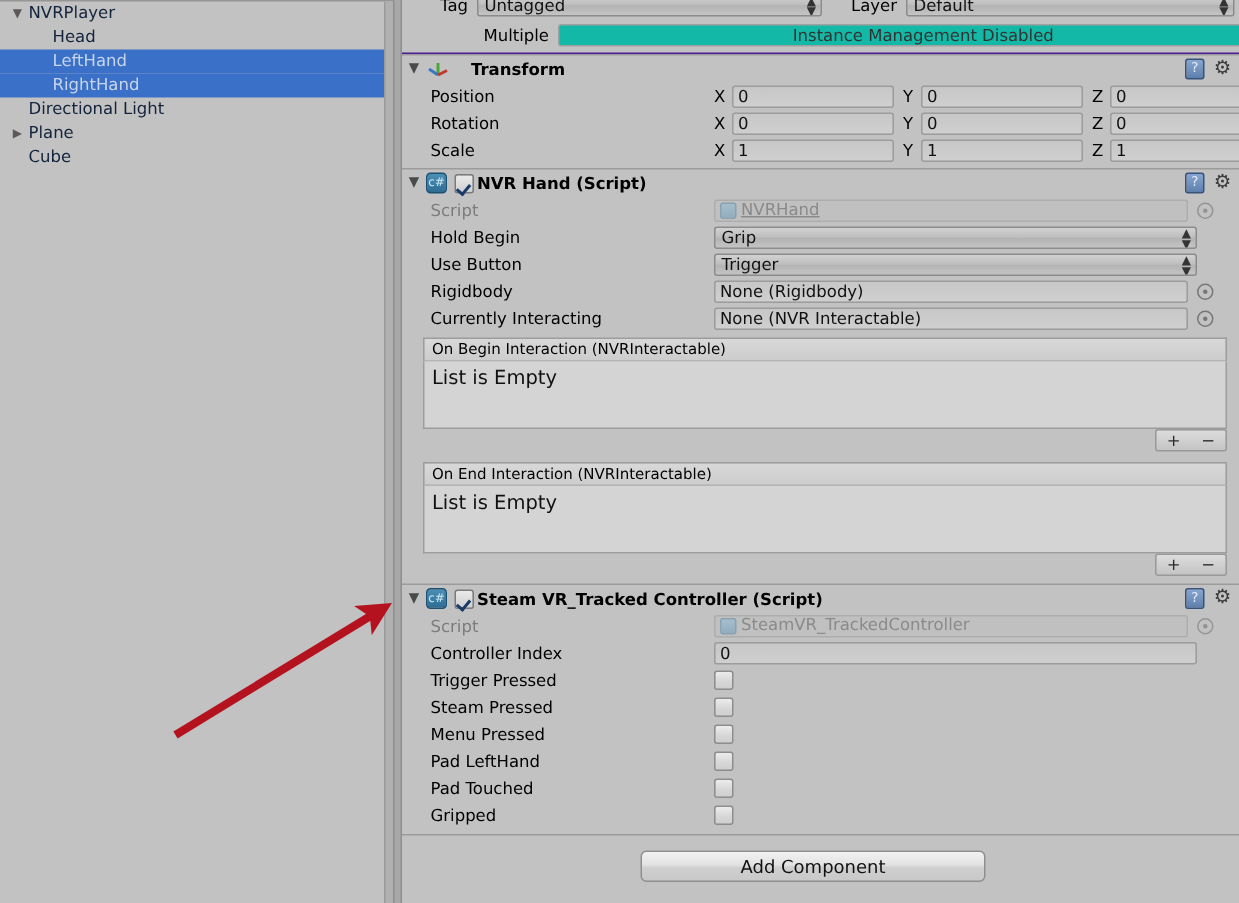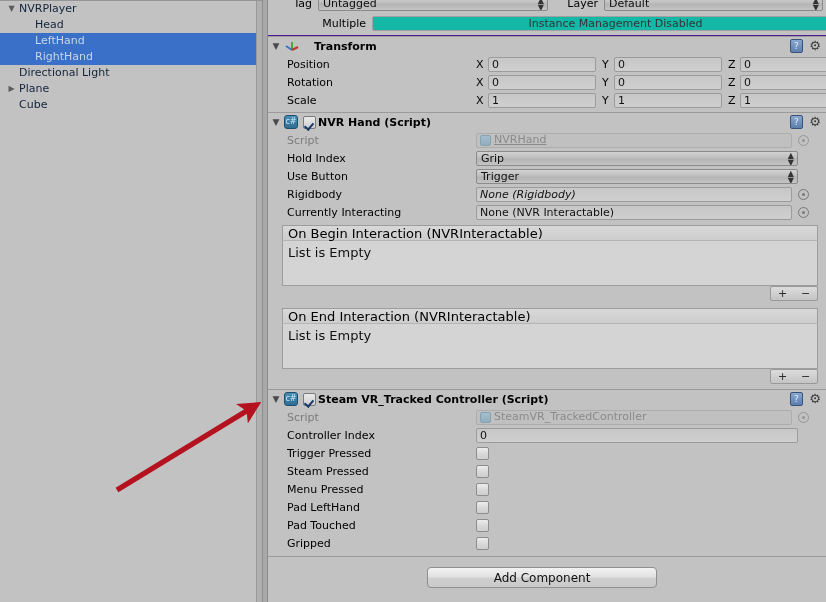--- a/index.html
+++ b/index.html
@@ -330,21 +330,21 @@
     background: #d4d4d4;
     box-sizing: border-box;
   }
   .evt-head {
     background: linear-gradient(to bottom,#d8d8d8,#cdcdcd);
     border: 1px solid #9d9d9d;
     border-bottom: 1px solid #b4b4b4;
     height: 16px;
     line-height: 15px;
     padding-left: 5px;
-    font-size: 13px;
+    font-size: 10px;
     box-sizing: border-box;
     margin: 0 8px 0 14px;
   }
   .evt-body {
     height: 44px;
     padding: 4px 0 0 5px;
     font-size: 13px;
     color: #111;
     box-sizing: border-box;
   }
@@ -536,21 +536,21 @@
       <div class="prop-row">
         <div class="prop-label dim">Script</div>
         <div class="field disabled objfield" style="width:316px;text-decoration:underline;">
           <span class="obj-dot dim"></span>
           <span>NVRHand</span>
         </div>
         <span class="circle-sel" style="margin-left:6px;opacity:.6;"></span>
       </div>
 
       <div class="prop-row">
-        <div class="prop-label">Hold Index</div>
+        <div class="prop-label">Hold Begin</div>
         <div class="popup" style="width:322px;">
           <span>Grip</span>
           <span class="arrows">
               <span>▲</span>
               <span>▼</span>
             </span>
         </div>
       </div>
 
       <div class="prop-row">
@@ -559,21 +559,21 @@
           <span>Trigger</span>
           <span class="arrows">
               <span>▲</span>
               <span>▼</span>
             </span>
         </div>
       </div>
 
       <div class="prop-row">
         <div class="prop-label">Rigidbody</div>
-        <div class="field" style="width:316px;font-style:italic;">None (Rigidbody)</div>
+        <div class="field" style="width:316px;">None (Rigidbody)</div>
         <span class="circle-sel" style="margin-left:6px;"></span>
       </div>
 
       <div class="prop-row">
         <div class="prop-label">Currently Interacting</div>
         <div class="field" style="width:316px;">None (NVR Interactable)</div>
         <span class="circle-sel" style="margin-left:6px;"></span>
       </div>
 
       <div id="event-lists" style="margin-top:4px;">

